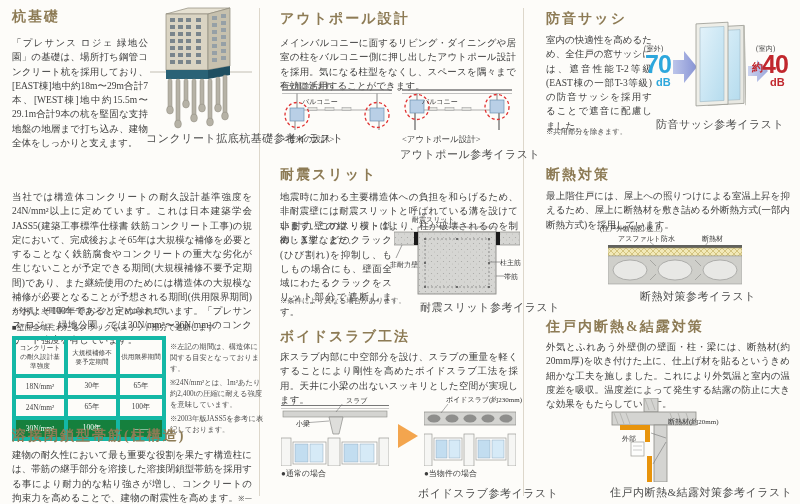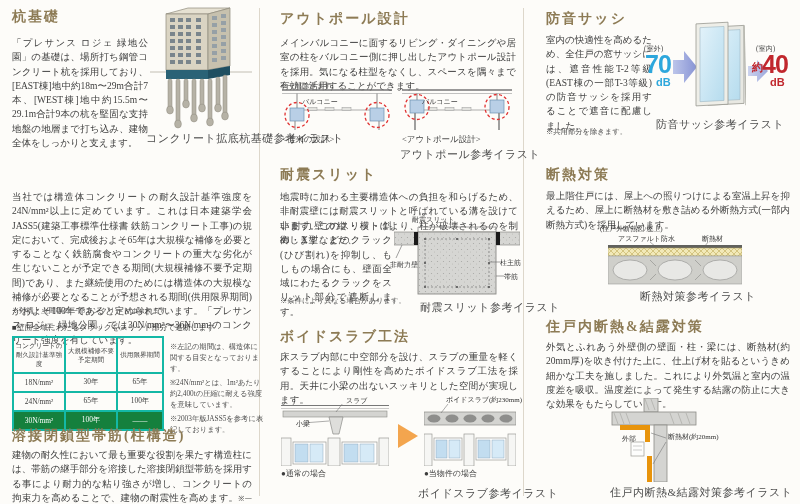--- a/index.html
+++ b/index.html
@@ -9,21 +9,21 @@
   .sec-title{font-size:14px;color:#8d7b55;letter-spacing:2px;font-weight:700;white-space:nowrap;}
   .body-text{font-size:9.5px;line-height:1.5;color:#3d3d3d;text-align:justify;}
   .note{font-size:7.3px;color:#4c4c4c;white-space:nowrap;}
   .inline-note{font-size:7.3px;color:#4c4c4c;}
   .caption{font-size:11px;color:#4c4c4c;letter-spacing:.5px;white-space:nowrap;}
   .dlabel{font-size:7px;color:#333;white-space:nowrap;}
   .center{text-align:left;}
   .rightal{text-align:right;}
   .vdiv{position:absolute;top:8px;bottom:8px;width:1px;background:#ddd7cb;}
   table.spec{border-collapse:collapse;table-layout:fixed;}
-  table.spec th,table.spec td{border:2px solid #14b8a6;font-weight:400;text-align:center;color:#3d3d3d;}
+  table.spec th,table.spec td{border:4px solid #14b8a6;font-weight:400;text-align:center;color:#3d3d3d;}
   table.spec th{font-size:6.6px;padding:3px 1px;line-height:1.4;}
   table.spec td{font-size:7.4px;padding:3.5px 1px;}
   table.spec tr.hl td{background:#15803d;color:#fff;}
   .table-title{font-size:7.8px;color:#3d3d3d;white-space:nowrap;}
   .note-list .note{margin-bottom:3px;line-height:1.5;white-space:normal;}
   .sans{font-family:"Liberation Sans","DejaVu Sans",sans-serif;}
   .db-num-out{font-size:25px;font-weight:700;color:#2da7dc;letter-spacing:-1px;}
   .db-unit-out{font-size:11px;font-weight:700;color:#2da7dc;}
   .db-approx{font-size:11px;font-weight:700;color:#c1272d;}
   .db-num-in{font-size:25px;font-weight:700;color:#c1272d;letter-spacing:-1px;}
@@ -403,16 +403,16 @@
       <rect x="39" y="32" width="5" height="12"></rect>
       <rect x="41" y="58" width="5" height="26"></rect>
     </g>
     <rect x="25" y="44" width="13" height="14" fill="#fdfdfc" stroke="#9a9a96" stroke-width="0.7"></rect>
     <line x1="27" y1="48" x2="36" y2="48" stroke="#b0b0ac" stroke-width="0.6"></line>
     <line x1="27" y1="52" x2="36" y2="52" stroke="#b0b0ac" stroke-width="0.6"></line>
     <line x1="60" y1="40" x2="45" y2="35" stroke="#777" stroke-width="0.6"></line>
     <line x1="60" y1="44" x2="47" y2="66" stroke="#777" stroke-width="0.6"></line>
   </svg>
   <div class="abs dlabel" style="left:622px;top:434px;">外部</div>
-  <div class="abs dlabel" style="left:668px;top:432px;">断熱材(約20mm)</div>
+  <div class="abs dlabel" style="left:668px;top:417px;">断熱材(約20mm)</div>
   <div class="abs caption center" style="left:610px;top:485px;width:140px;">住戸内断熱&amp;結露対策参考イラスト</div>
 
 </div>
 
 </body></html>

